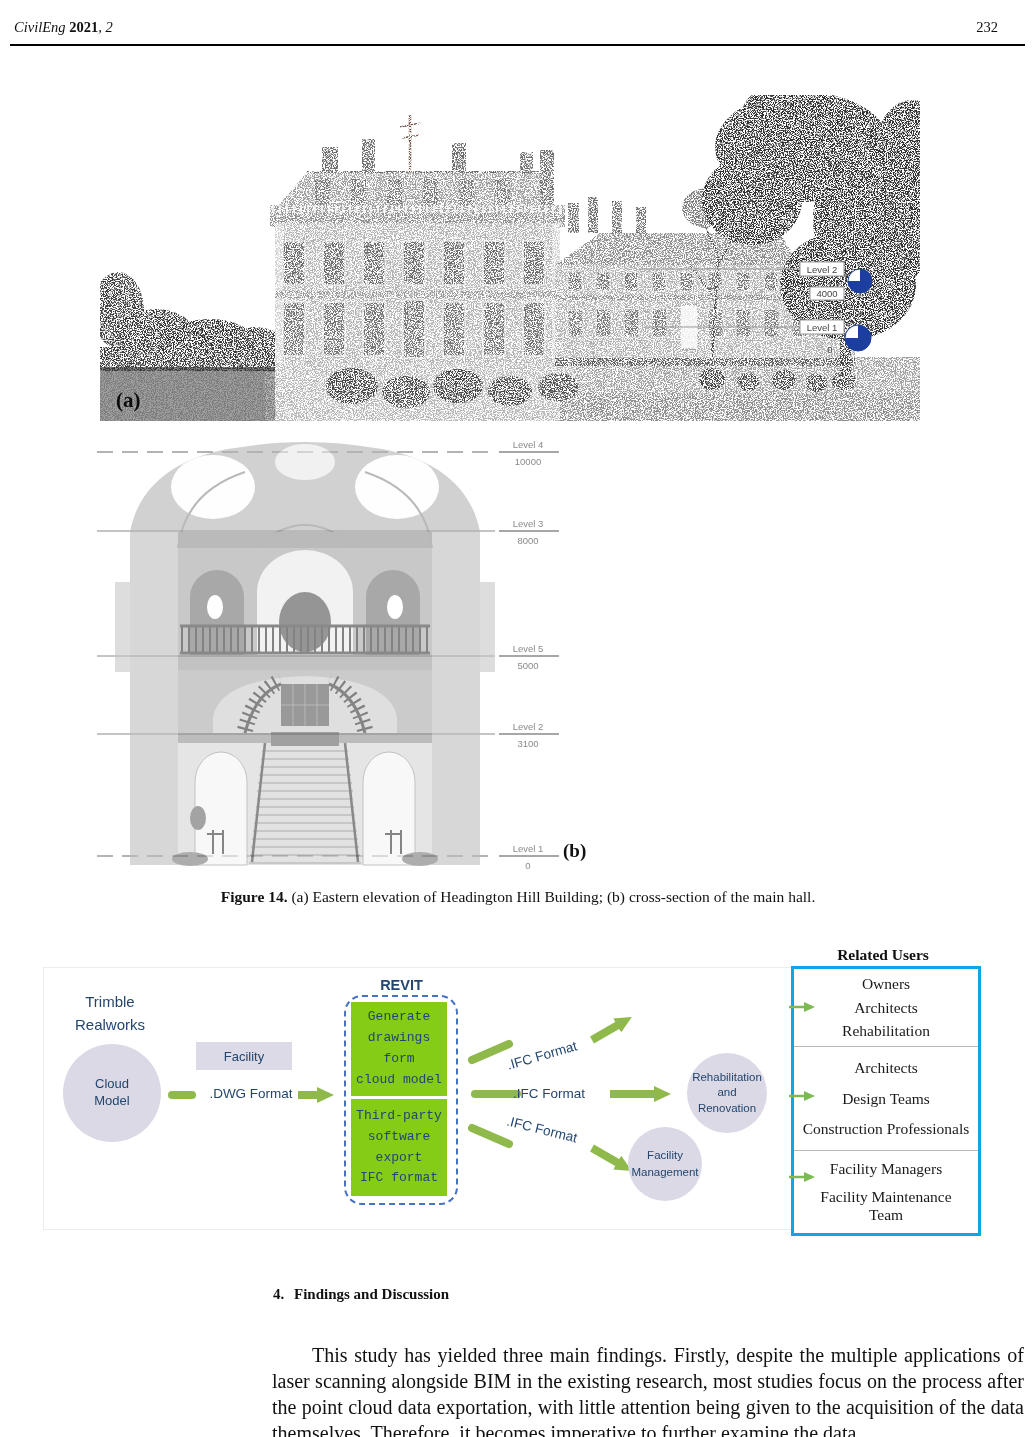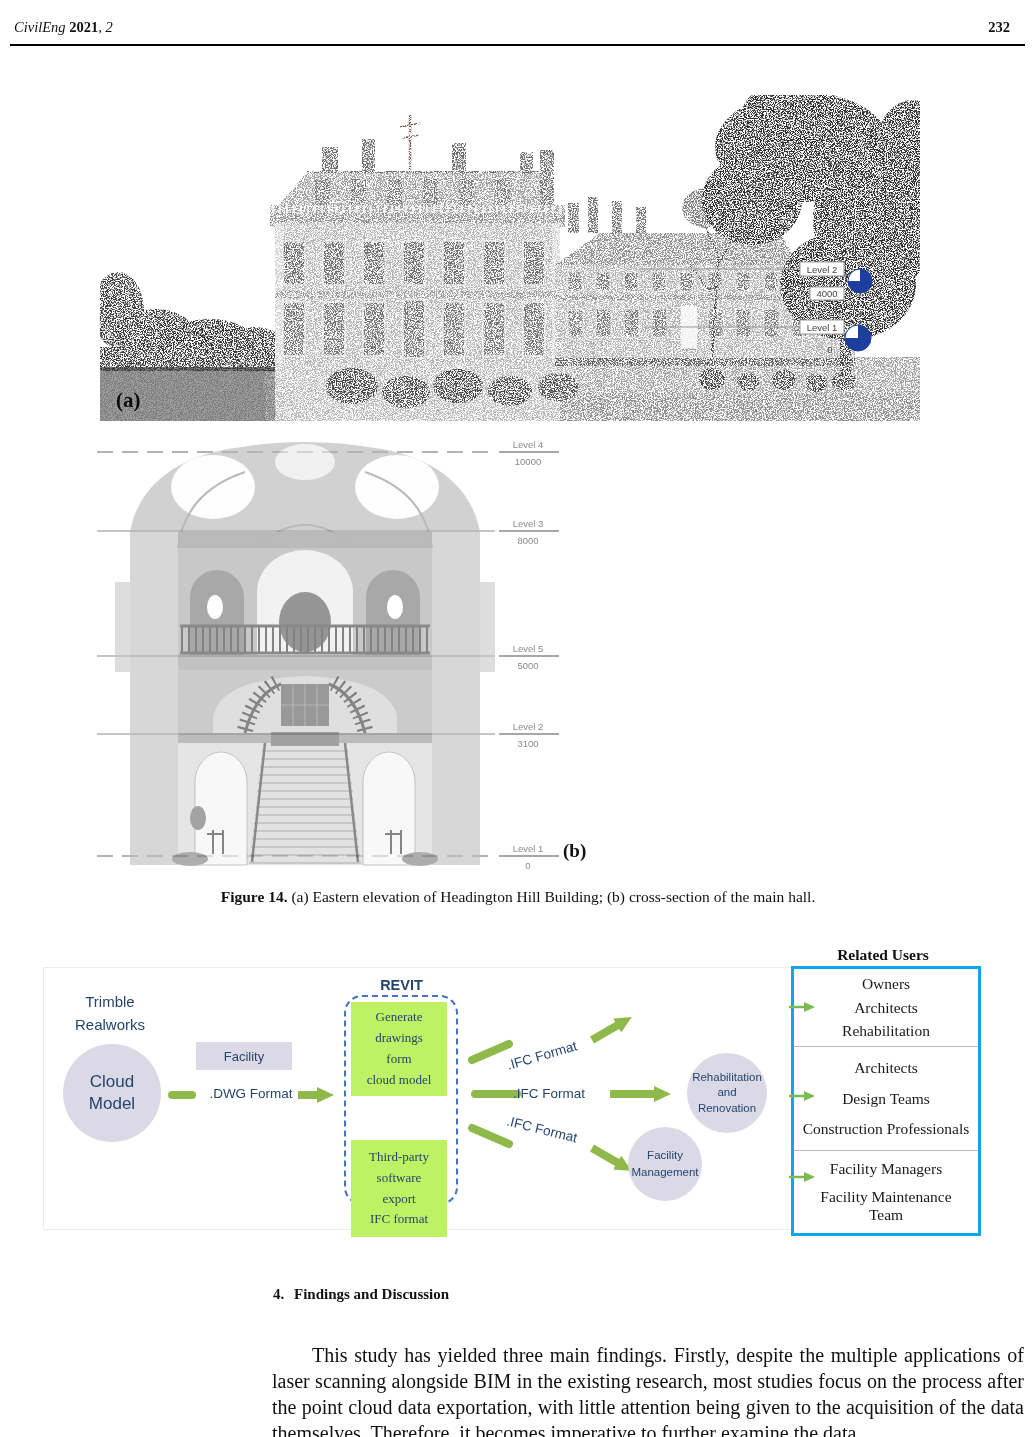--- a/index.html
+++ b/index.html
@@ -16,41 +16,41 @@
   
   .cap{left:0;width:1036px;text-align:center;font-size:15.5px;color:#111;}
   .h4{left:273px;top:1286px;font-size:15px;font-weight:bold;}
   .para{left:272px;top:1314px;width:752px;font-size:20px;line-height:26px;
         text-align:justify;text-indent:40px;margin-top:28px;}
   
   .panel{left:43px;top:967px;width:747px;height:261px;border:1px solid #ececec;background:#fff;}
   .dlabel{font-family:"Liberation Sans",sans-serif;color:#24466e;text-align:center;}
   .circle{border-radius:50%;background:#dbd9e6;display:flex;align-items:center;justify-content:center;
           font-family:"Liberation Sans",sans-serif;color:#24466e;text-align:center;}
-  .bluebox{background:#bef264;display:flex;align-items:center;justify-content:center;
-           font-family:Liberation Serif, serif;color:#24466e;text-align:center;
+  .bluebox{background:#84cc16;display:flex;align-items:center;justify-content:center;
+           font-family:Liberation Mono, monospace;color:#24466e;text-align:center;
            font-size:13px;line-height:1.6;}
   .exportbox{background:#dcdae6;display:flex;align-items:center;justify-content:center;
              font-family:"Liberation Sans",sans-serif;color:#24466e;font-size:13px;}
   .dashedbox{border:2px dashed #4472c4;border-radius:18px;background:transparent;}
   .related-box{left:791px;top:966px;width:184px;height:264px;border:3px solid #0ea5e9;
                display:flex;flex-direction:column;font-size:15.5px;color:#1a1a1a;}
   .rsec{display:flex;flex-direction:column;justify-content:space-evenly;align-items:center;
         text-align:center;}
   .rsec + .rsec{border-top:1.5px solid #b9b9b9;}
 </style>
 </head>
 <body>
 
 <div id="page">
 
   <div class="abs hdr" style="left:14px;">
     <span class="i">CivilEng</span><span class="b"> 2021</span><span class="i">, 2</span>
   </div>
-  <div class="abs hdr" style="right:26px;font-weight:bold;">232</div>
+  <div class="abs hdr" style="right:38px;">232</div>
   <div class="abs hdr-rule"></div>
 
   <svg class="abs" style="left:100px;top:95px;" width="820" height="326" viewBox="0 0 820 326">
     <defs>
       <filter id="pc1" x="-2%" y="-2%" width="104%" height="104%" color-interpolation-filters="sRGB">
         <feTurbulence type="fractalNoise" baseFrequency="0.9" numOctaves="2" seed="7" result="n"></feTurbulence>
         <feColorMatrix in="n" type="matrix" values="0 0 0 0 0  0 0 0 0 0  0 0 0 0 0  5 5 5 0 -7" result="m"></feColorMatrix>
         <feComposite in="SourceGraphic" in2="m" operator="in"></feComposite>
       </filter>
     </defs>
@@ -347,37 +347,37 @@
       <line x1="429" y1="161" x2="466" y2="177" stroke-linecap="round"></line>
       <line x1="549" y1="73" x2="575" y2="58" marker-end="url(#gah)"></line>
       <line x1="567" y1="127" x2="612" y2="127" marker-end="url(#gah)"></line>
       <line x1="549" y1="181" x2="575" y2="196" marker-end="url(#gah)"></line>
     </g>
   </svg>
 
   <div class="abs dlabel ml" style="left:60px;top:990px;width:100px;font-size:15px;line-height:1.55;font-weight:500;">Trimble
 Realworks</div>
 
-  <div class="abs circle ml" style="left:63px;top:1044px;width:98px;height:98px;font-size:17px;line-height:1.3;">Cloud
+  <div class="abs circle ml" style="left:63px;top:1044px;width:98px;height:98px;font-size:13px;line-height:1.3;">Cloud
 Model</div>
 
   <div class="abs exportbox" style="left:196px;top:1042px;width:96px;height:28px;">Facility</div>
 
   <div class="abs dlabel" style="left:203px;top:1086px;width:96px;font-size:13.5px;font-weight:500;">.DWG Format</div>
 
   <div class="abs dlabel" style="left:345px;top:977px;width:113px;font-size:14.5px;font-weight:600;">REVIT</div>
 
   <div class="abs dashedbox" style="left:344px;top:995px;width:110px;height:206px;"></div>
 
   <div class="abs bluebox ml" style="left:351px;top:1002px;width:96px;height:94px;">Generate
 drawings
 form
 cloud model</div>
 
-  <div class="abs bluebox ml" style="left:351px;top:1099px;width:96px;height:97px;margin-top:41px;">Third-party
+  <div class="abs bluebox ml" style="left:351px;top:1099px;width:96px;height:97px;">Third-party
 software
 export
 IFC format</div>
 
   <div class="abs dlabel" style="left:502px;top:1048px;width:80px;font-size:13.5px;font-weight:500;transform:rotate(-16deg);">.IFC Format</div>
   <div class="abs dlabel" style="left:512px;top:1086px;width:74px;font-size:13.5px;font-weight:500;">.IFC Format</div>
   <div class="abs dlabel" style="left:502px;top:1122px;width:80px;font-size:13.5px;font-weight:500;transform:rotate(14deg);">.IFC Format</div>
 
   <div class="abs circle ml" style="left:687px;top:1053px;width:80px;height:80px;font-size:11.5px;line-height:1.35;">Rehabilitation
 and

